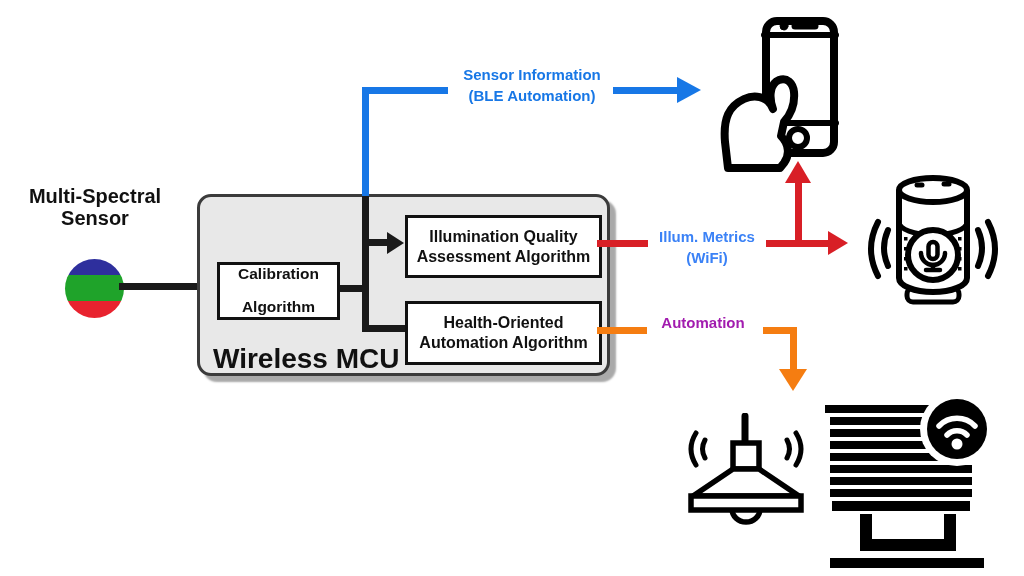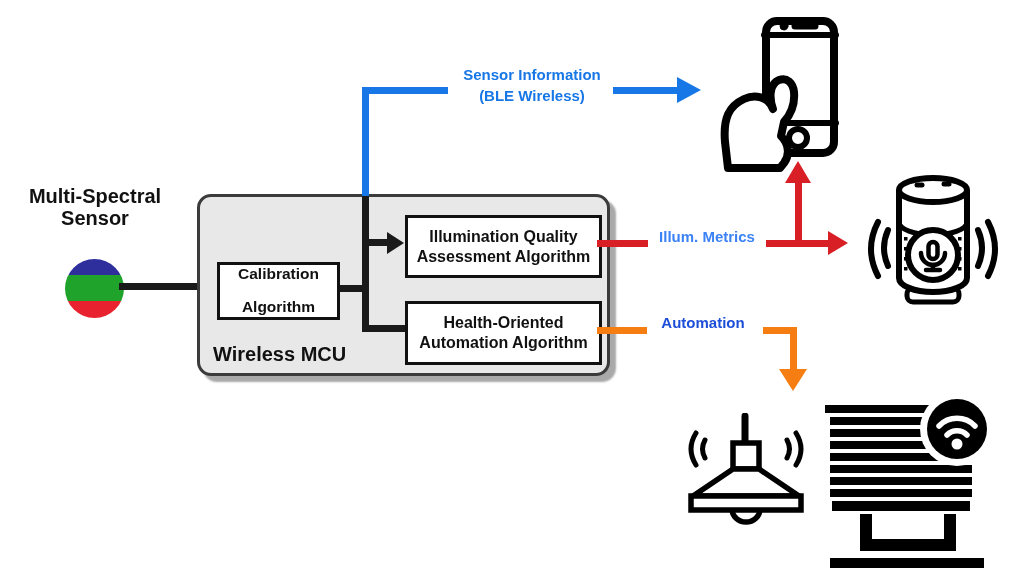--- a/index.html
+++ b/index.html
@@ -15,34 +15,34 @@
   .orange{background:#f57d11;}
   
   .ah{position:absolute;width:0;height:0;}
   .ah-right-black{border-top:11px solid transparent;border-bottom:11px solid transparent;border-left:17px solid #1a1a1a;}
   .ah-right-blue{border-top:13px solid transparent;border-bottom:13px solid transparent;border-left:24px solid #1777e6;}
   .ah-right-red{border-top:12px solid transparent;border-bottom:12px solid transparent;border-left:20px solid #d81f26;}
   .ah-up-red{border-left:13px solid transparent;border-right:13px solid transparent;border-bottom:22px solid #d81f26;}
   .ah-down-orange{border-left:14px solid transparent;border-right:14px solid transparent;border-top:22px solid #f57d11;}
   
   .title{font-weight:bold;font-size:20px;line-height:1.08;text-align:center;color:#111;}
-  .mcu-title{font-weight:bold;font-size:20px;color:#111;}
+  .mcu-title{font-weight:bold;font-size:28px;color:#111;}
   .node{
     position:absolute;background:#ffffff;border:3px solid #111;
     display:flex;flex-direction:column;align-items:center;justify-content:center;
     text-align:center;font-weight:bold;line-height:1.22;
   }
   .node span{display:block;}
   .cal{font-size:15.5px;}
   .alg{font-size:16px;}
   .link-label{position:absolute;text-align:center;font-weight:bold;font-size:15px;line-height:21px;}
   .link-label span{display:block;}
   .lbl-blue{color:#1777e6;}
   .lbl-red{color:#3b82f6;}
-  .lbl-orange{color:#1d4ed8;}
+  .lbl-orange{color:#a21caf;}
   .mcu{
     position:absolute;left:197px;top:194px;width:413px;height:182px;
     background:#e8e8e8;border:3px solid #3b3b3b;border-radius:14px;
     box-shadow:6px 6px 2px #a9a9a9;box-sizing:border-box;
   }
   .sensor-dot{
     position:absolute;left:65px;top:259px;width:59px;height:59px;border-radius:50%;
     background:linear-gradient(180deg,#2e2f9d 0%,#2e2f9d 27%,#1fa32a 27%,#1fa32a 71%,#e8232f 71%,#e8232f 100%);
   }
   svg{display:block;}
@@ -82,30 +82,31 @@
     <span>Illumination Quality</span>
     <span>Assessment Algorithm</span>
   </div>
 
   <div class="line blue" style="left:362px;top:87px;width:7px;height:109px;"></div>
   <div class="line blue" style="left:362px;top:87px;width:86px;height:7px;"></div>
   <div class="line blue" style="left:613px;top:87px;width:64px;height:7px;"></div>
   <div class="ah ah-right-blue" style="left:677px;top:77px;"></div>
   <div class="link-label lbl-blue" style="left:449px;top:64px;width:166px;">
     <span>Sensor Information</span>
-    <span>(BLE Wireless)</span>
+    <span>(BLE Automation)</span>
   </div>
 
   <div class="line red" style="left:597px;top:240px;width:51px;height:7px;"></div>
   <div class="line red" style="left:766px;top:240px;width:62px;height:7px;"></div>
   <div class="ah ah-right-red" style="left:828px;top:231px;"></div>
   <div class="line red" style="left:795px;top:183px;width:7px;height:57px;"></div>
   <div class="ah ah-up-red" style="left:785px;top:161px;"></div>
   <div class="link-label lbl-red" style="left:645px;top:226px;width:124px;">
     <span>Illum. Metrics</span>
+    <span>(WiFi)</span>
   </div>
 
   <div class="line orange" style="left:597px;top:327px;width:50px;height:7px;"></div>
   <div class="line orange" style="left:763px;top:327px;width:34px;height:7px;"></div>
   <div class="line orange" style="left:790px;top:327px;width:7px;height:42px;"></div>
   <div class="ah ah-down-orange" style="left:779px;top:369px;"></div>
   <div class="link-label lbl-orange" style="left:641px;top:312px;width:124px;">
     <span>Automation</span>
   </div>
 

